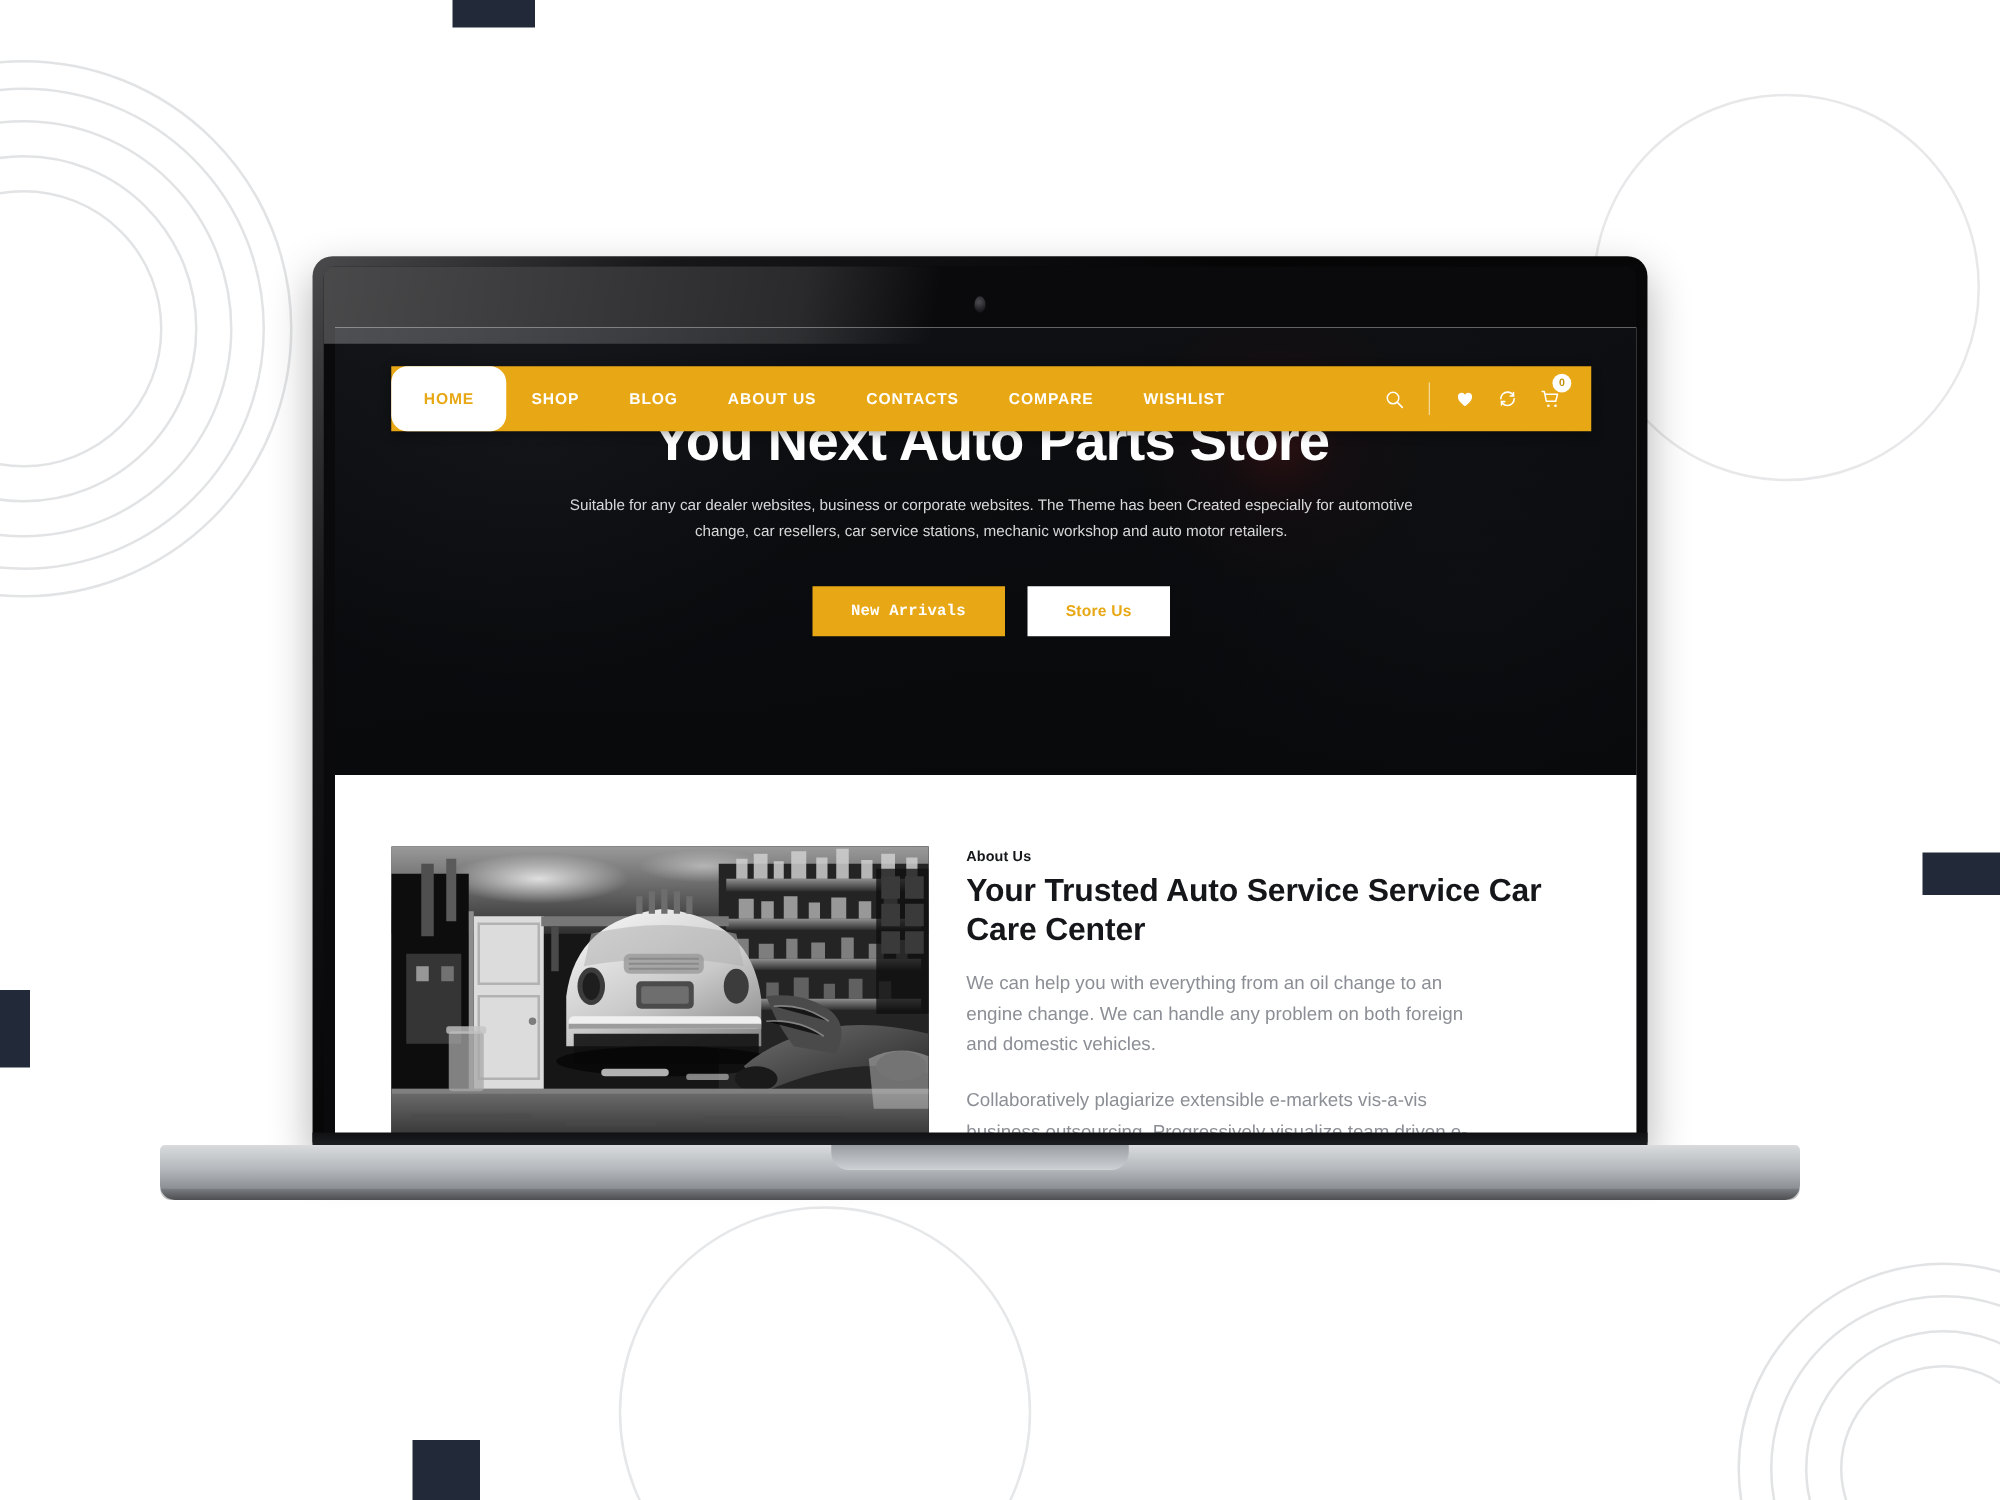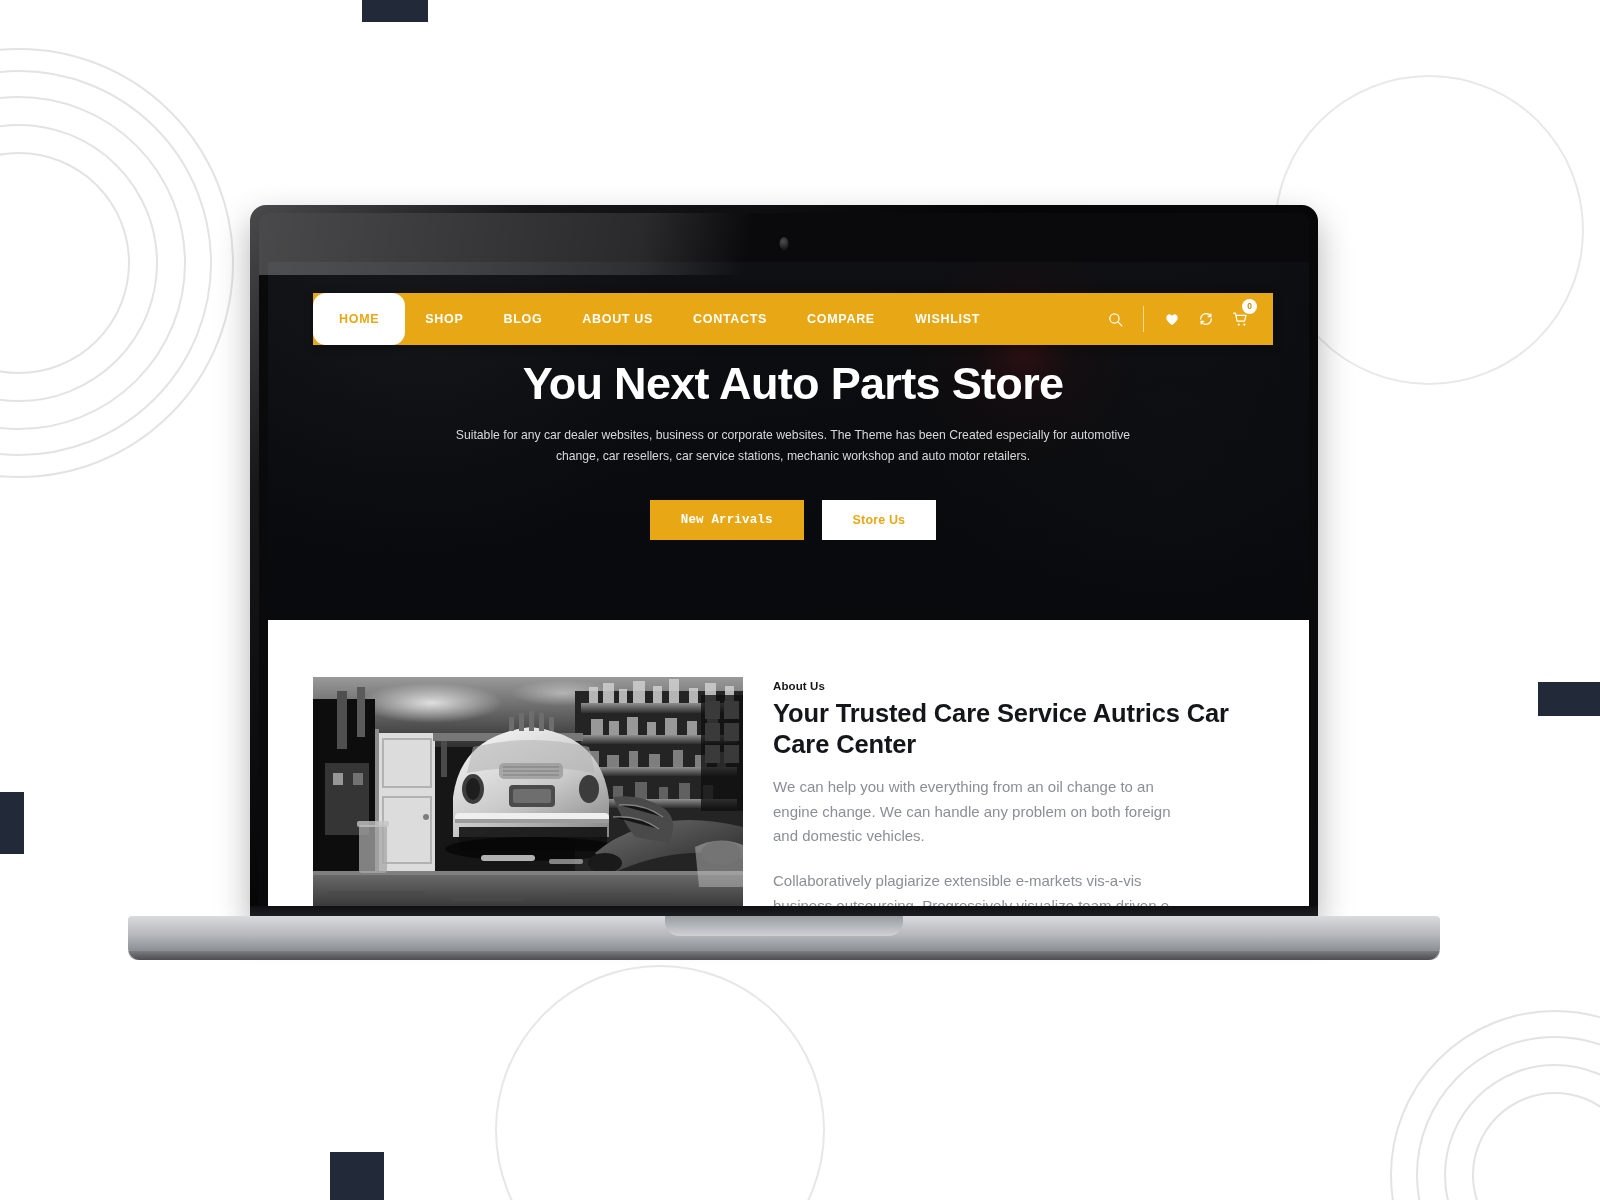--- a/index.html
+++ b/index.html
@@ -222,21 +222,21 @@
 
   
   #hero-content {
     position: absolute;
     left: 0; top: 0;
     width: 100%;
     text-align: center;
     z-index: 4;
   }
   #hero-title {
-    margin-top: 98px;
+    margin-top: 67px;
     font-size: 45px;
     font-weight: 700;
     color: #ffffff;
     letter-spacing: -.015em;
     line-height: 1.06;
   }
   #hero-sub {
     margin: 17px auto 0;
     width: 720px;
     font-size: 12.2px;
@@ -579,21 +579,21 @@
                   <rect x="46" y="148" width="28" height="48" rx="3" fill="#a8a8a8" opacity="0.75"></rect>
                   <rect x="44" y="144" width="32" height="6" rx="2" fill="#c4c4c4" opacity="0.8"></rect>
 
                   <rect width="430" height="240" fill="none"></rect>
                   <rect x="0" y="0" width="430" height="240" fill="url(#ceil)" opacity="0"></rect>
                 </svg>
               </div>
 
               <div id="about-text">
                 <div id="about-kicker">About Us</div>
-                <h2 id="about-heading">Your Trusted Care Service Autrics Car Care Center</h2>
+                <h2 id="about-heading">Your Trusted Auto Service Service Car Care Center</h2>
                 <p class="about-para">We can help you with everything from an oil change to an engine change. We can handle any problem on both foreign and domestic vehicles.</p>
                 <p class="about-para">Collaboratively plagiarize extensible e-markets vis-a-vis business outsourcing. Progressively visualize team driven e-commerce before excellent technology. Enthusiastically simplify optimal vortals without open-source web services monotonectally supply efficient.</p>
               </div>
 
             </div>
           </section>
 
         </div>
       </div>
     </div>

